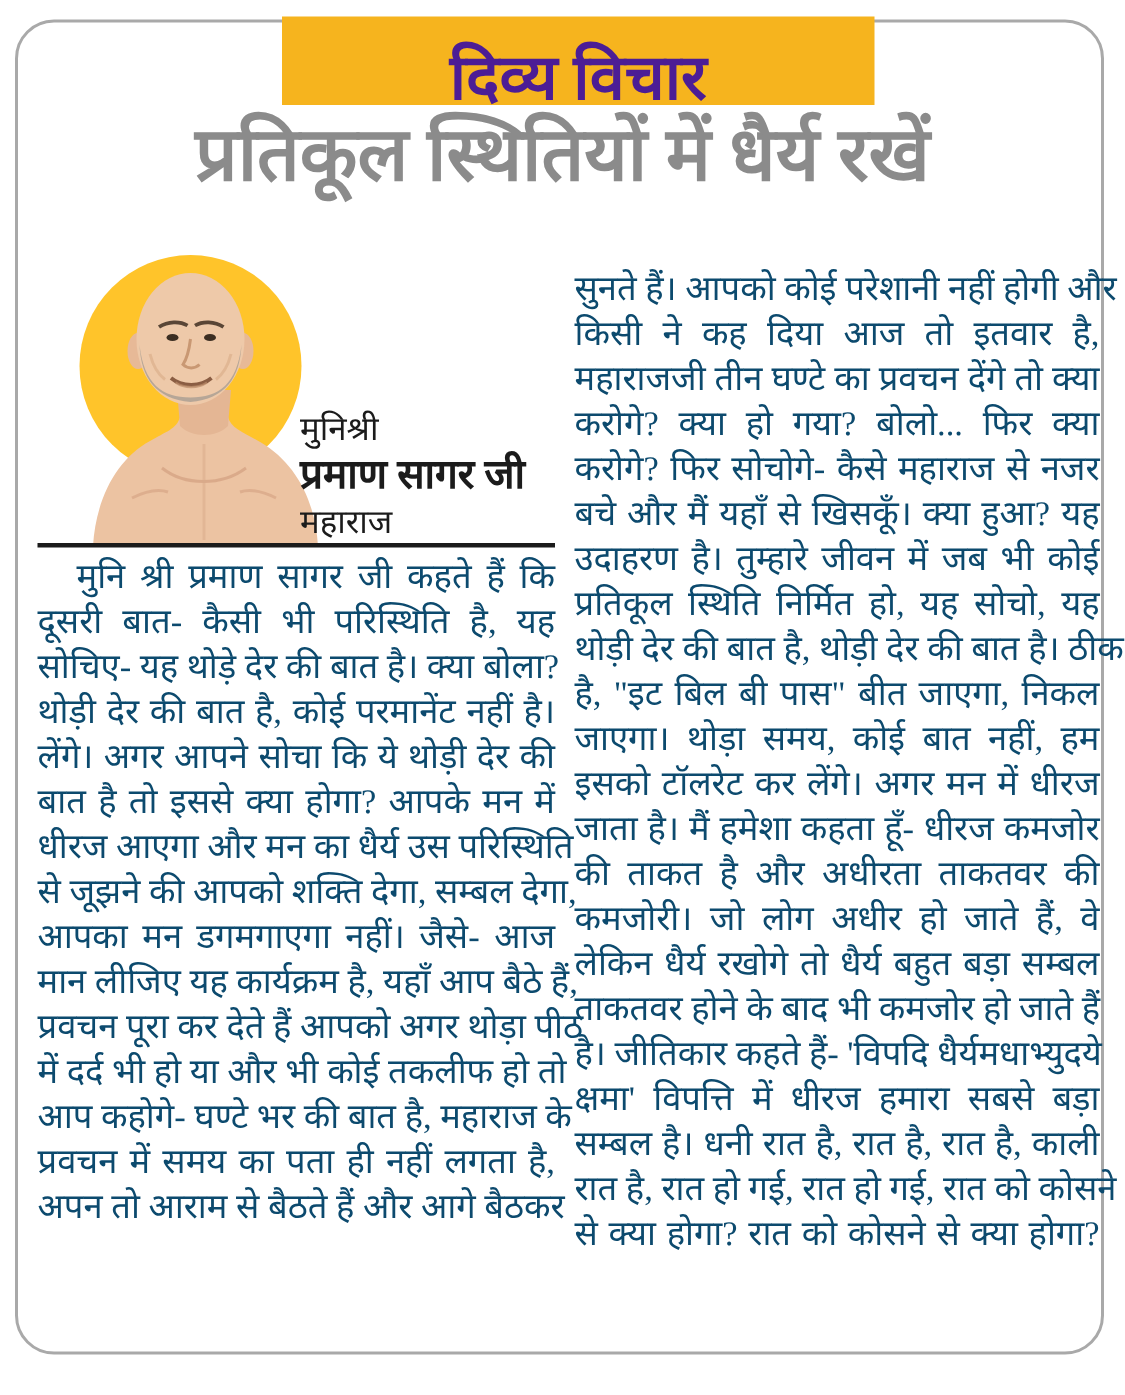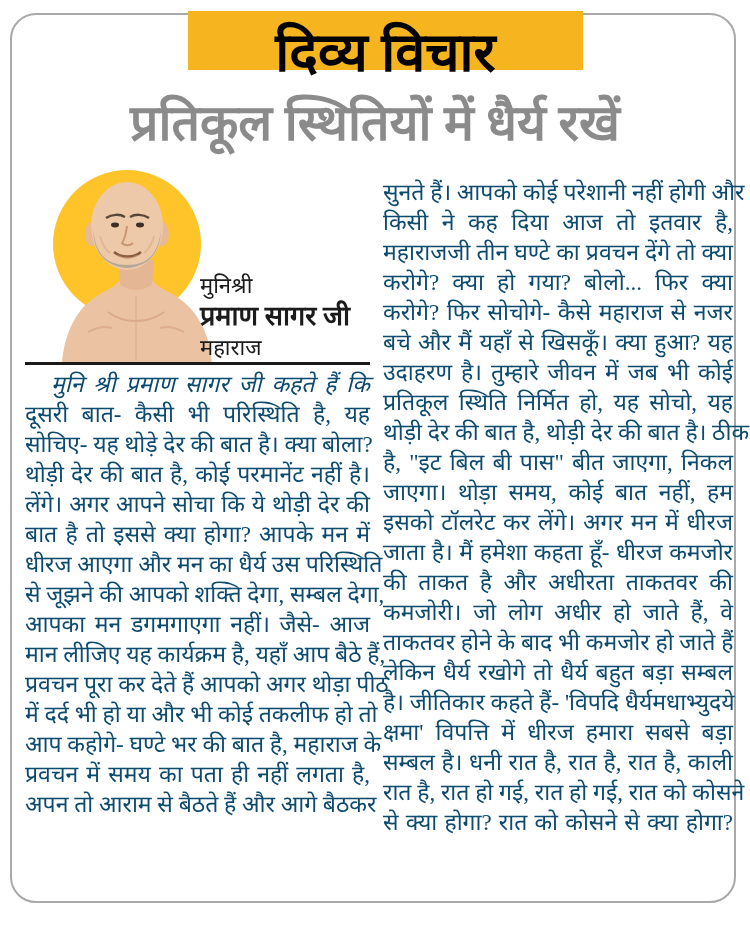--- a/index.html
+++ b/index.html
@@ -23,30 +23,30 @@
     background: #ffffff;
   }
   .kicker-banner {
     position: absolute;
     left: 188px; top: 11px;
     width: 395px; height: 59px;
     background: #f6b41e;
     display: flex; align-items: center; justify-content: center;
   }
   .kicker-banner .kicker-text {
-    font-size: 54px;
+    font-size: 42px;
     font-weight: bold;
-    color: #000000;
+    color: #4c1d95;
     line-height: 1;
     letter-spacing: 0px;
     margin-top: 24px;
   }
   .headline {
     position: absolute;
-    left: 20px; top: 96px;
+    left: 20px; top: 76px;
     width: 710px;
     text-align: center;
     font-size: 50px;
     font-weight: bold;
     color: #8b8b8b;
     line-height: 1.1;
   }
   .photo-block {
     position: absolute;
     left: 48px; top: 164px;
@@ -75,21 +75,21 @@
   .col-left  { left: 25px;  top: 370px; width: 345px; }
   .col-right { left: 383px; top: 178px; width: 350px; }
   .tline {
     height: 30px;
     line-height: 30px;
     text-align: justify;
     text-align-last: justify;
     white-space: nowrap;
     overflow: visible;
   }
-  .col-left .tline:first-child { text-indent: 26px; font-style: italic; }
+  .col-left .tline:first-child { text-indent: 26px; }
 </style>
 </head>
 <body>
 
 <div class="sheet">
 
   <div class="page-frame"></div>
 
   <div class="kicker-banner">
     <span class="kicker-text">दिव्य विचार</span>
@@ -169,22 +169,22 @@
       <div class="tline">बचे और मैं यहाँ से खिसकूँ। क्या हुआ? यह</div>
       <div class="tline">उदाहरण है। तुम्हारे जीवन में जब भी कोई</div>
       <div class="tline">प्रतिकूल स्थिति निर्मित हो, यह सोचो, यह</div>
       <div class="tline">थोड़ी देर की बात है, थोड़ी देर की बात है। ठीक</div>
       <div class="tline">है, "इट बिल बी पास" बीत जाएगा, निकल</div>
       <div class="tline">जाएगा। थोड़ा समय, कोई बात नहीं, हम</div>
       <div class="tline">इसको टॉलरेट कर लेंगे। अगर मन में धीरज</div>
       <div class="tline">जाता है। मैं हमेशा कहता हूँ- धीरज कमजोर</div>
       <div class="tline">की ताकत है और अधीरता ताकतवर की</div>
       <div class="tline">कमजोरी। जो लोग अधीर हो जाते हैं, वे</div>
+      <div class="tline">लेकिन धैर्य रखोगे तो धैर्य बहुत बड़ा सम्बल</div>
       <div class="tline">ताकतवर होने के बाद भी कमजोर हो जाते हैं</div>
-      <div class="tline">लेकिन धैर्य रखोगे तो धैर्य बहुत बड़ा सम्बल</div>
       <div class="tline">है। जीतिकार कहते हैं- 'विपदि धैर्यमधाभ्युदये</div>
       <div class="tline">क्षमा' विपत्ति में धीरज हमारा सबसे बड़ा</div>
       <div class="tline">सम्बल है। धनी रात है, रात है, रात है, काली</div>
       <div class="tline">रात है, रात हो गई, रात हो गई, रात को कोसने</div>
       <div class="tline">से क्या होगा? रात को कोसने से क्या होगा?</div>
     </div>
 
 </div>
 
 </body></html>

